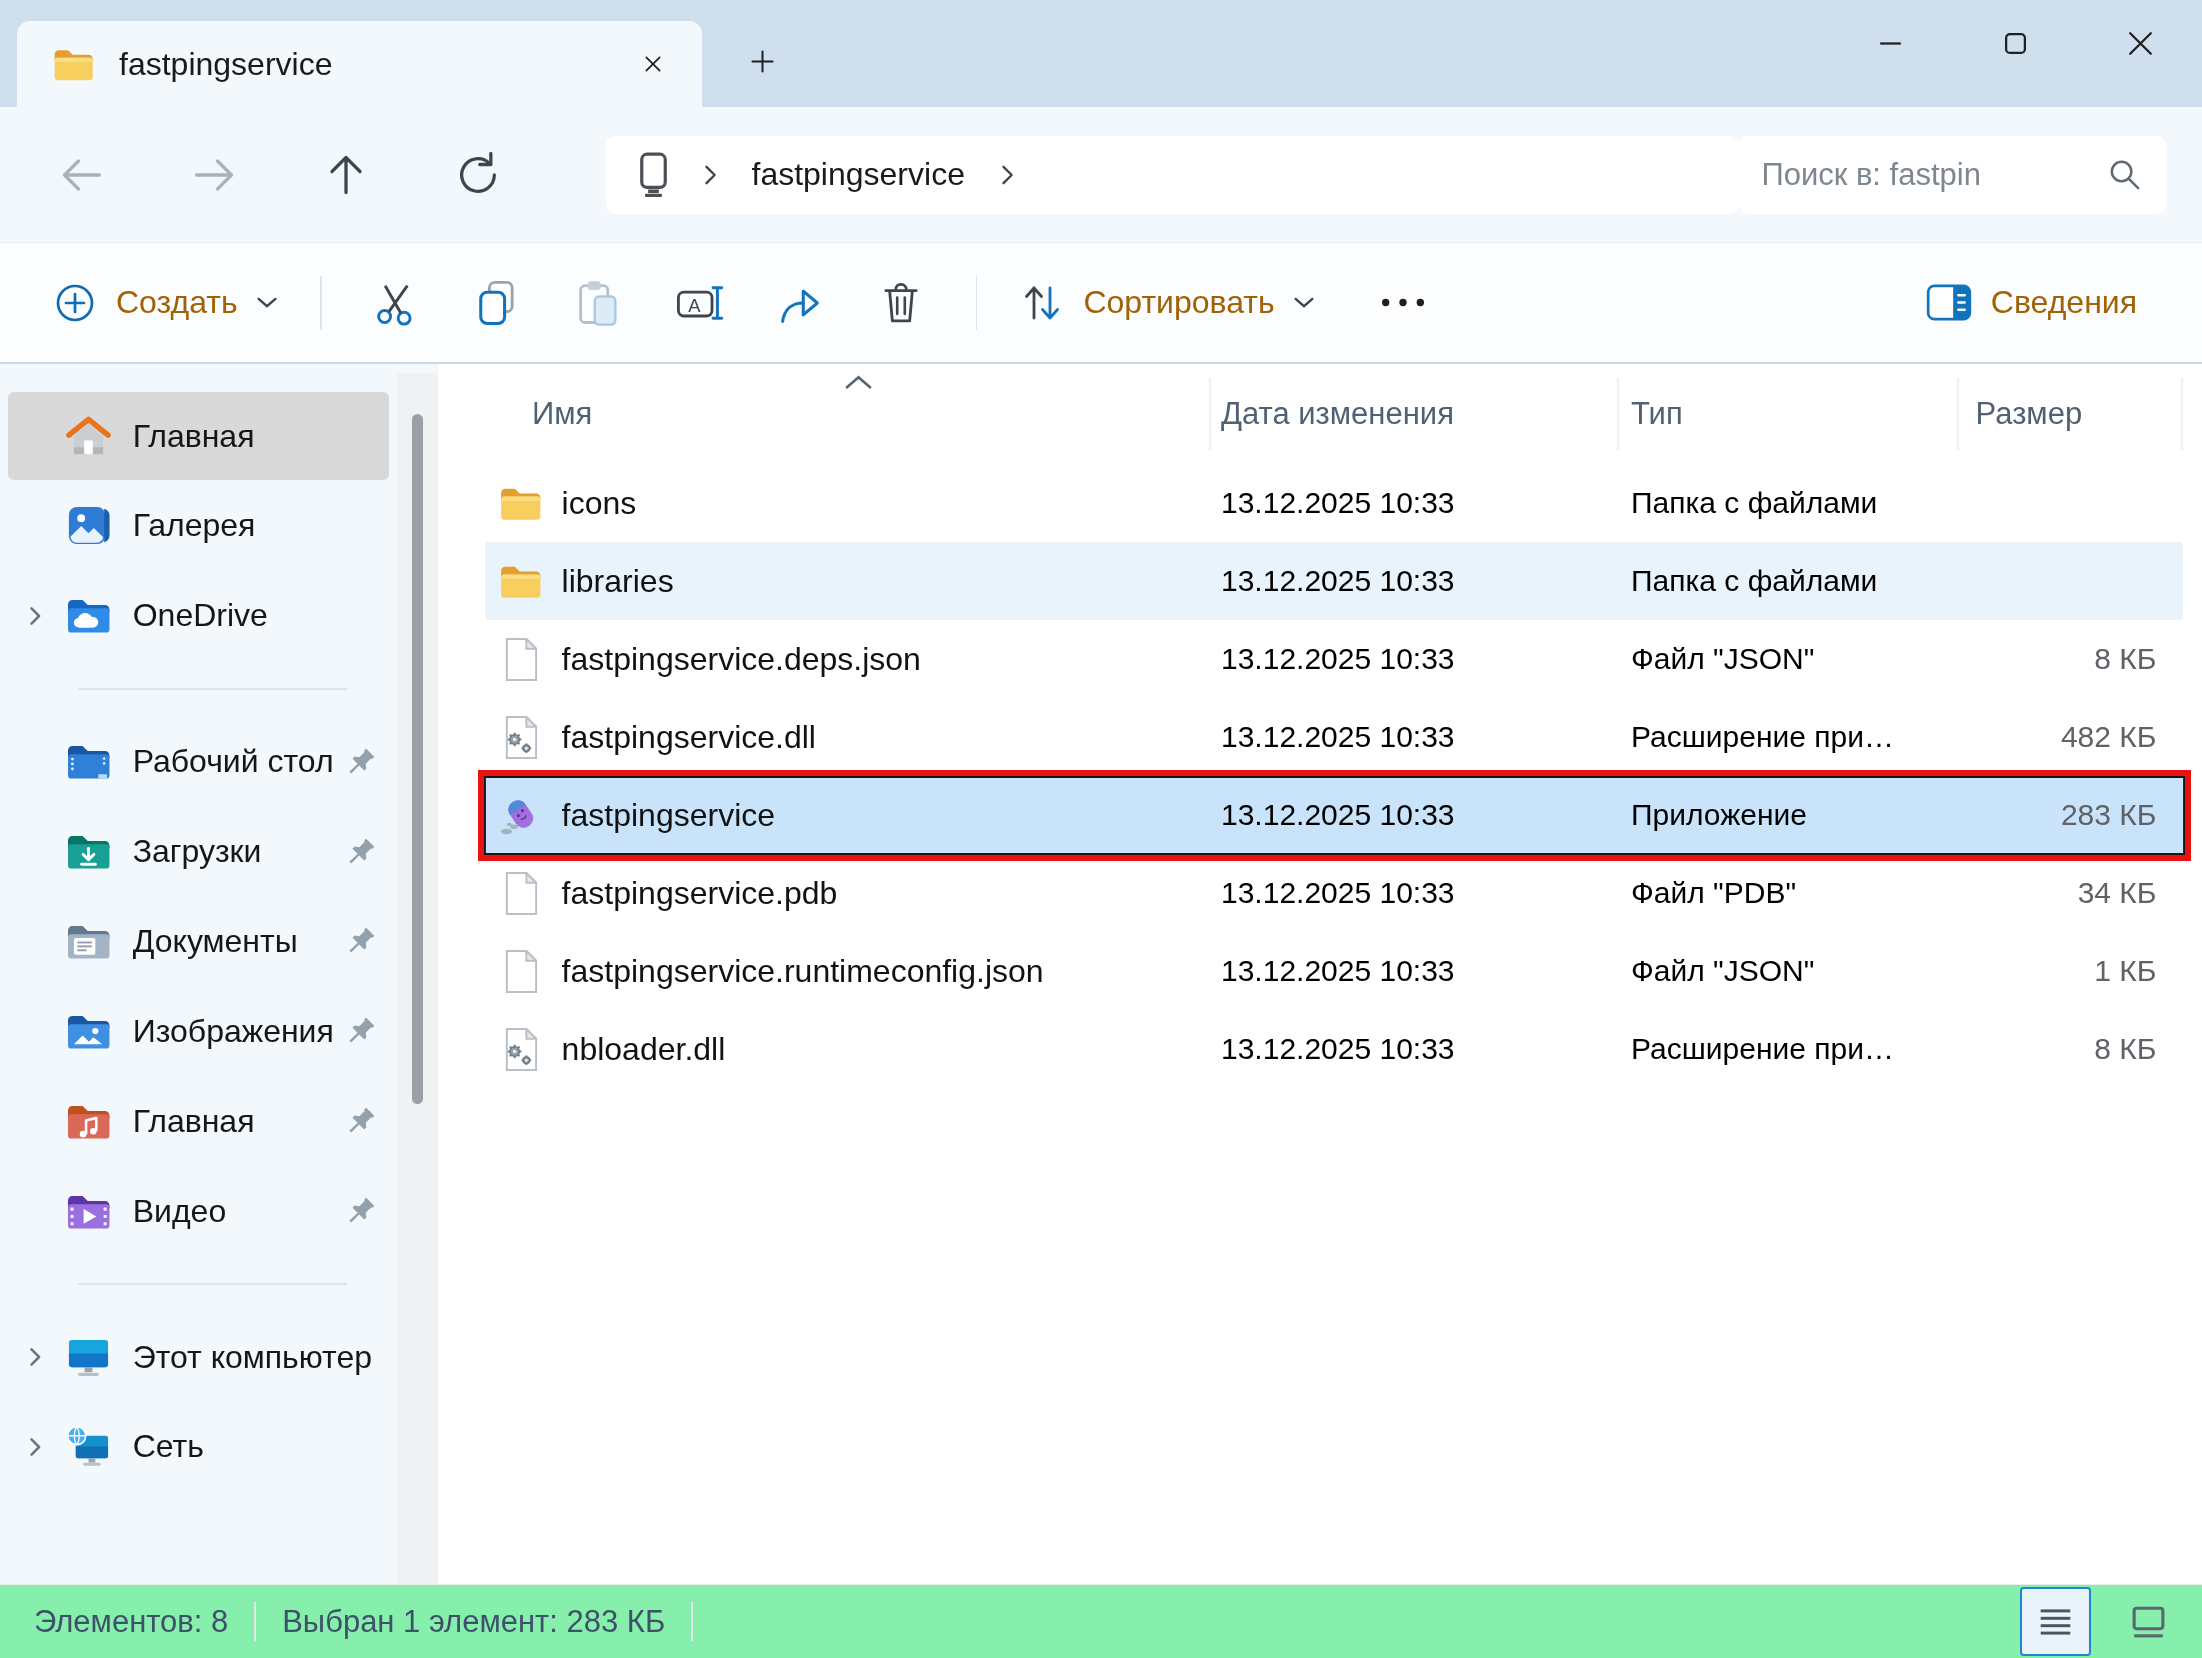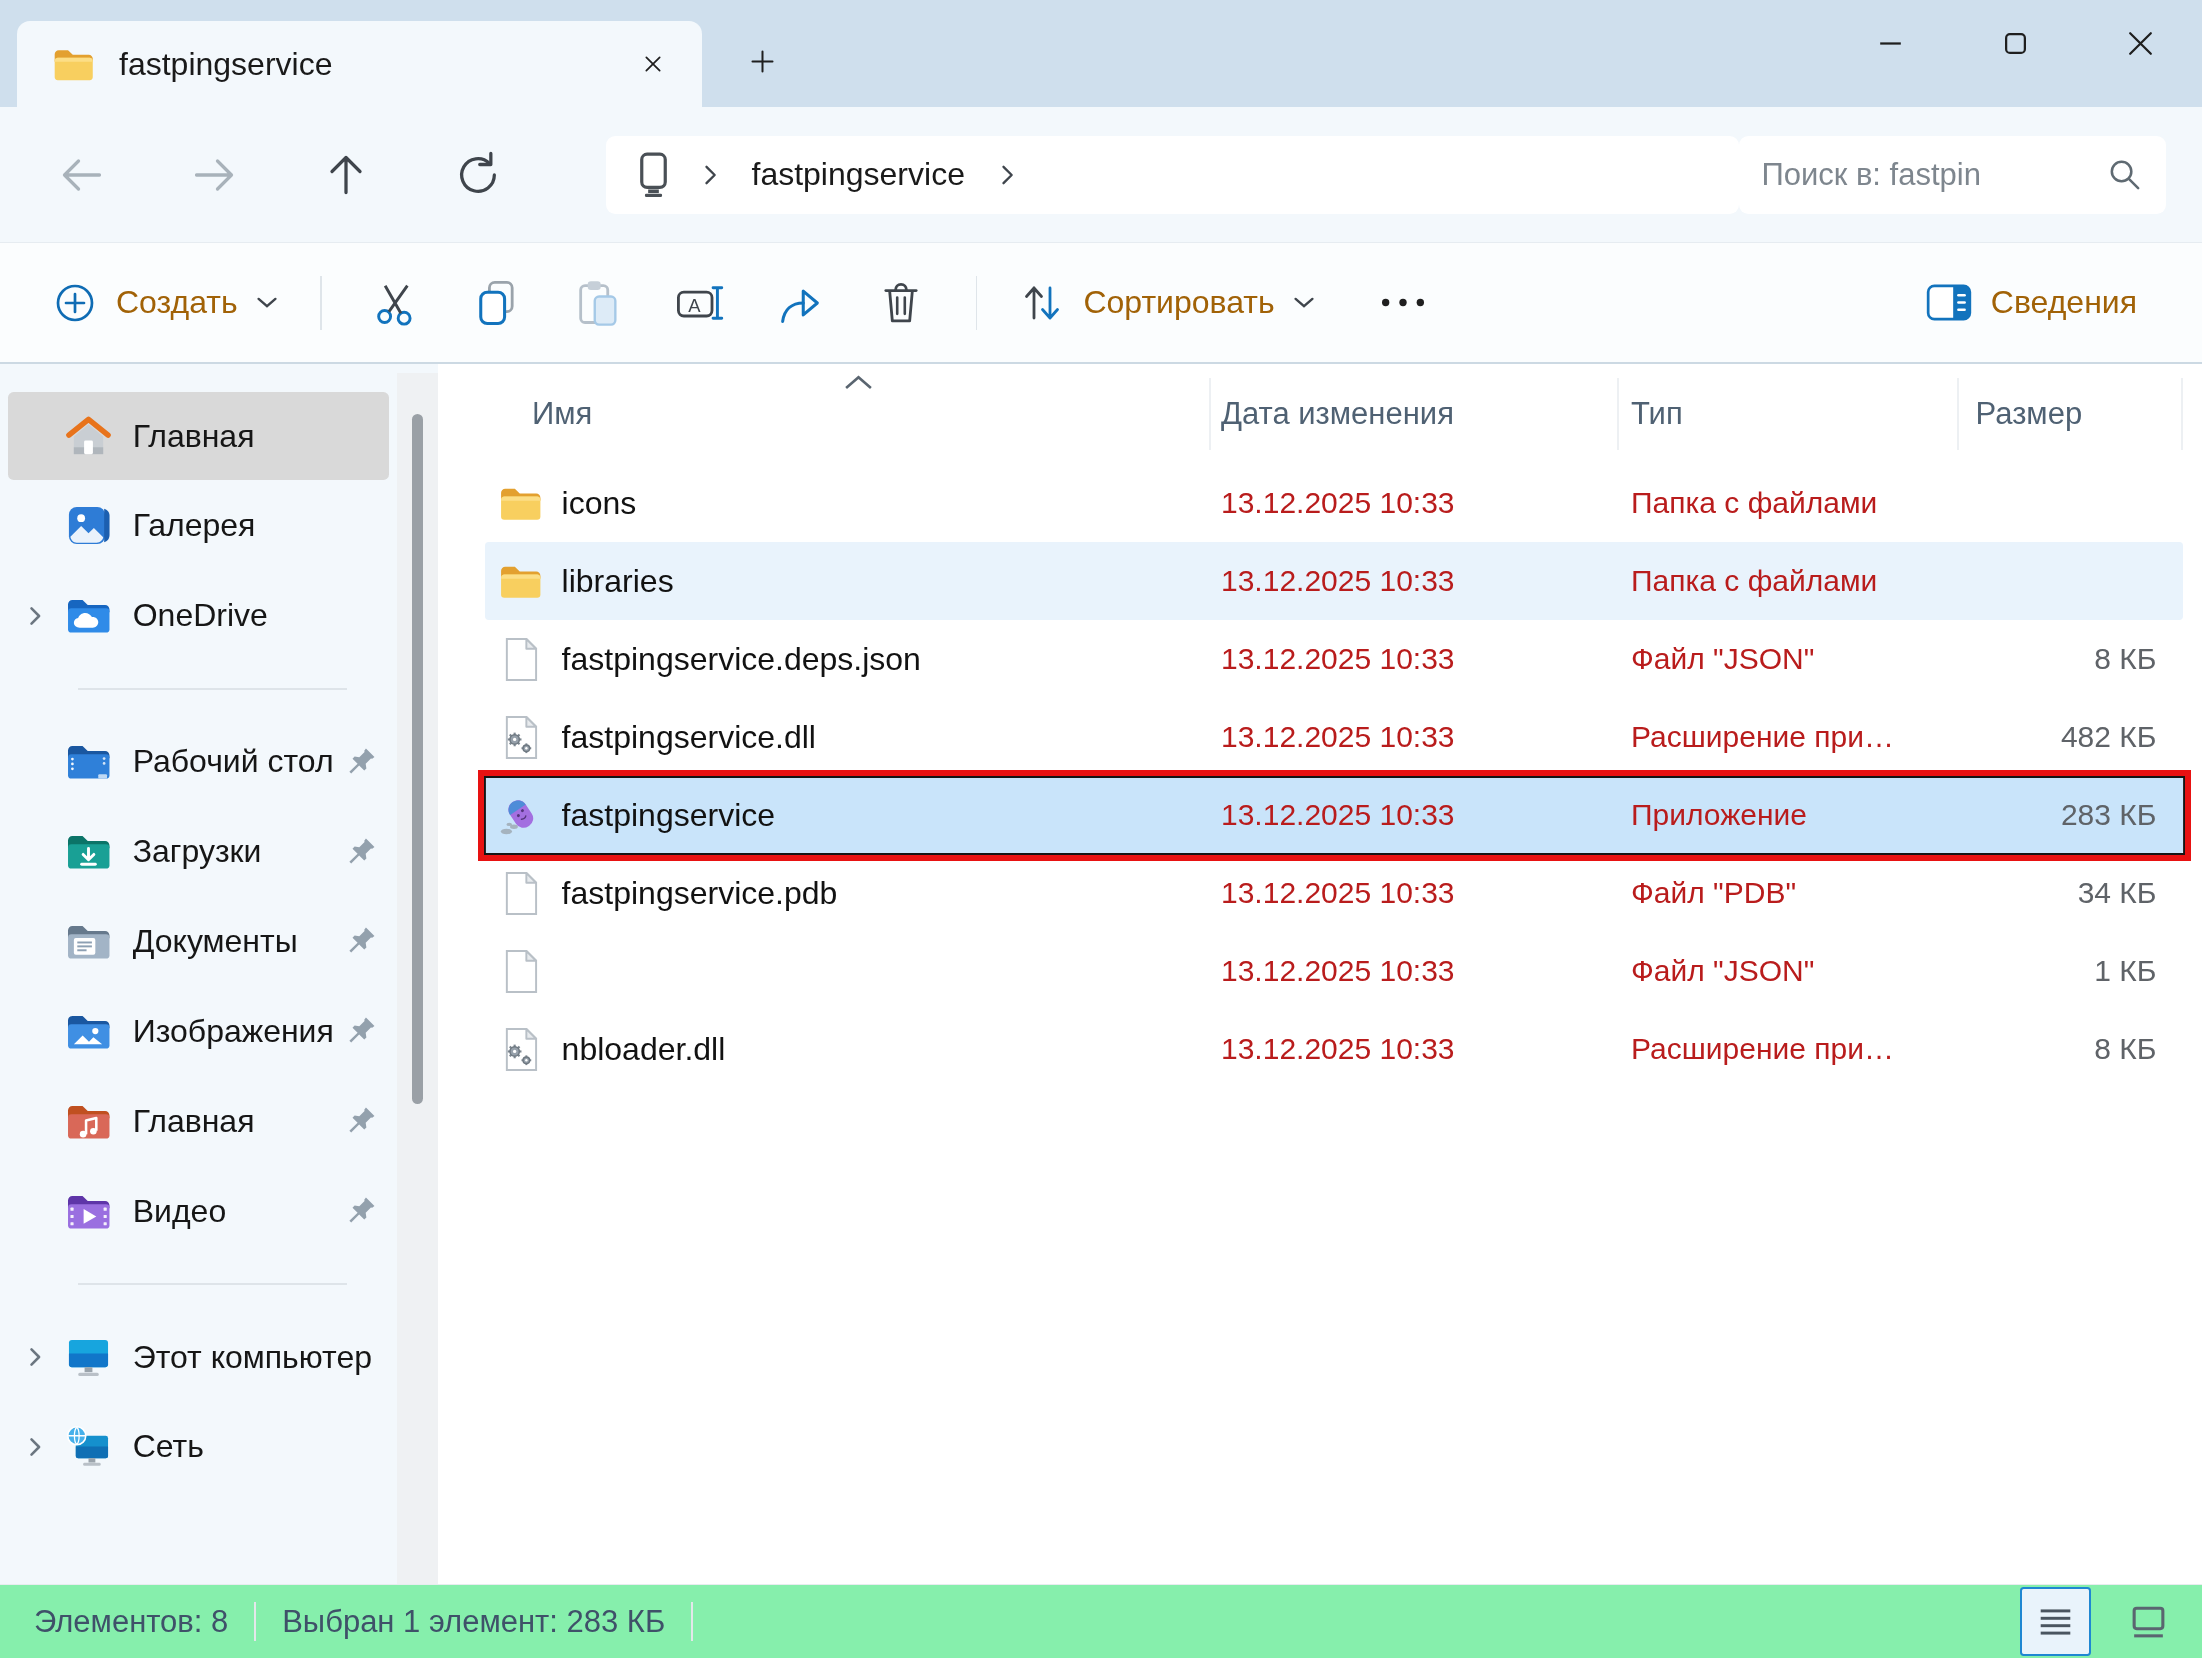--- a/index.html
+++ b/index.html
@@ -93,21 +93,21 @@
 
   .row {
     display:grid; grid-template-columns:724px 408px 340px 1fr;
     height:78px; align-items:center; border-radius:3.7px; position:relative;
   }
   .row.hov { background:#E9F3FC; }
   .row.sel { background:var(--selection,#C9E4FA); }
   .cell-name { display:flex; align-items:center; gap:18.6px; padding-left:13px; min-width:0; }
   .row-icon { width:45px; height:45px; flex:none; display:flex; align-items:center; justify-content:center; }
   .fname { font-size:32px; color:#121212; white-space:nowrap; overflow:hidden; }
-  .fdate, .ftype { font-size:30px; color:#b91c1c; white-space:nowrap; overflow:hidden; }
+  .fdate, .ftype { font-size:30px; color:#000000; white-space:nowrap; overflow:hidden; }
   .fsize { font-size:30px; color:#5F6368; text-align:right; padding-right:26px; white-space:nowrap; }
   .annotation {
     position:absolute; top:-6.5px; bottom:-6.5px; left:-7.5px; right:-8.4px;
     border:6.5px solid var(--annotation,#E81212);
     box-shadow:inset 0 0 0 1.9px #141414;
     pointer-events:none; z-index:5;
   }
 
   
   .statusbar {
@@ -653,20 +653,21 @@
               <div class="fsize">34 КБ</div>
             </div>
             <div class="row">
               <div class="cell-name">
                 <span class="row-icon">
                   <svg width="39" height="47" viewBox="0 0 40 48">
                     <path d="M6 3h20l10 10v32H6z" fill="#fff" stroke="#B9C0C7" stroke-width="2"></path>
                     <path d="M26 3l10 10H26z" fill="#E8EBEE" stroke="#B9C0C7" stroke-width="2" stroke-linejoin="round"></path>
                   </svg>
                 </span>
+                <span class="fname">fastpingservice.runtimeconfig.json</span>
               </div>
               <div class="fdate" style="padding-left: 12px;">13.12.2025 10:33</div>
               <div class="ftype" style="padding-left: 14px;">Файл "JSON"</div>
               <div class="fsize">1 КБ</div>
             </div>
             <div class="row">
               <div class="cell-name">
                 <span class="row-icon">
                   <svg width="39" height="47" viewBox="0 0 40 48">
                     <path d="M6 3h20l10 10v32H6z" fill="#fff" stroke="#B9C0C7" stroke-width="2"></path>

